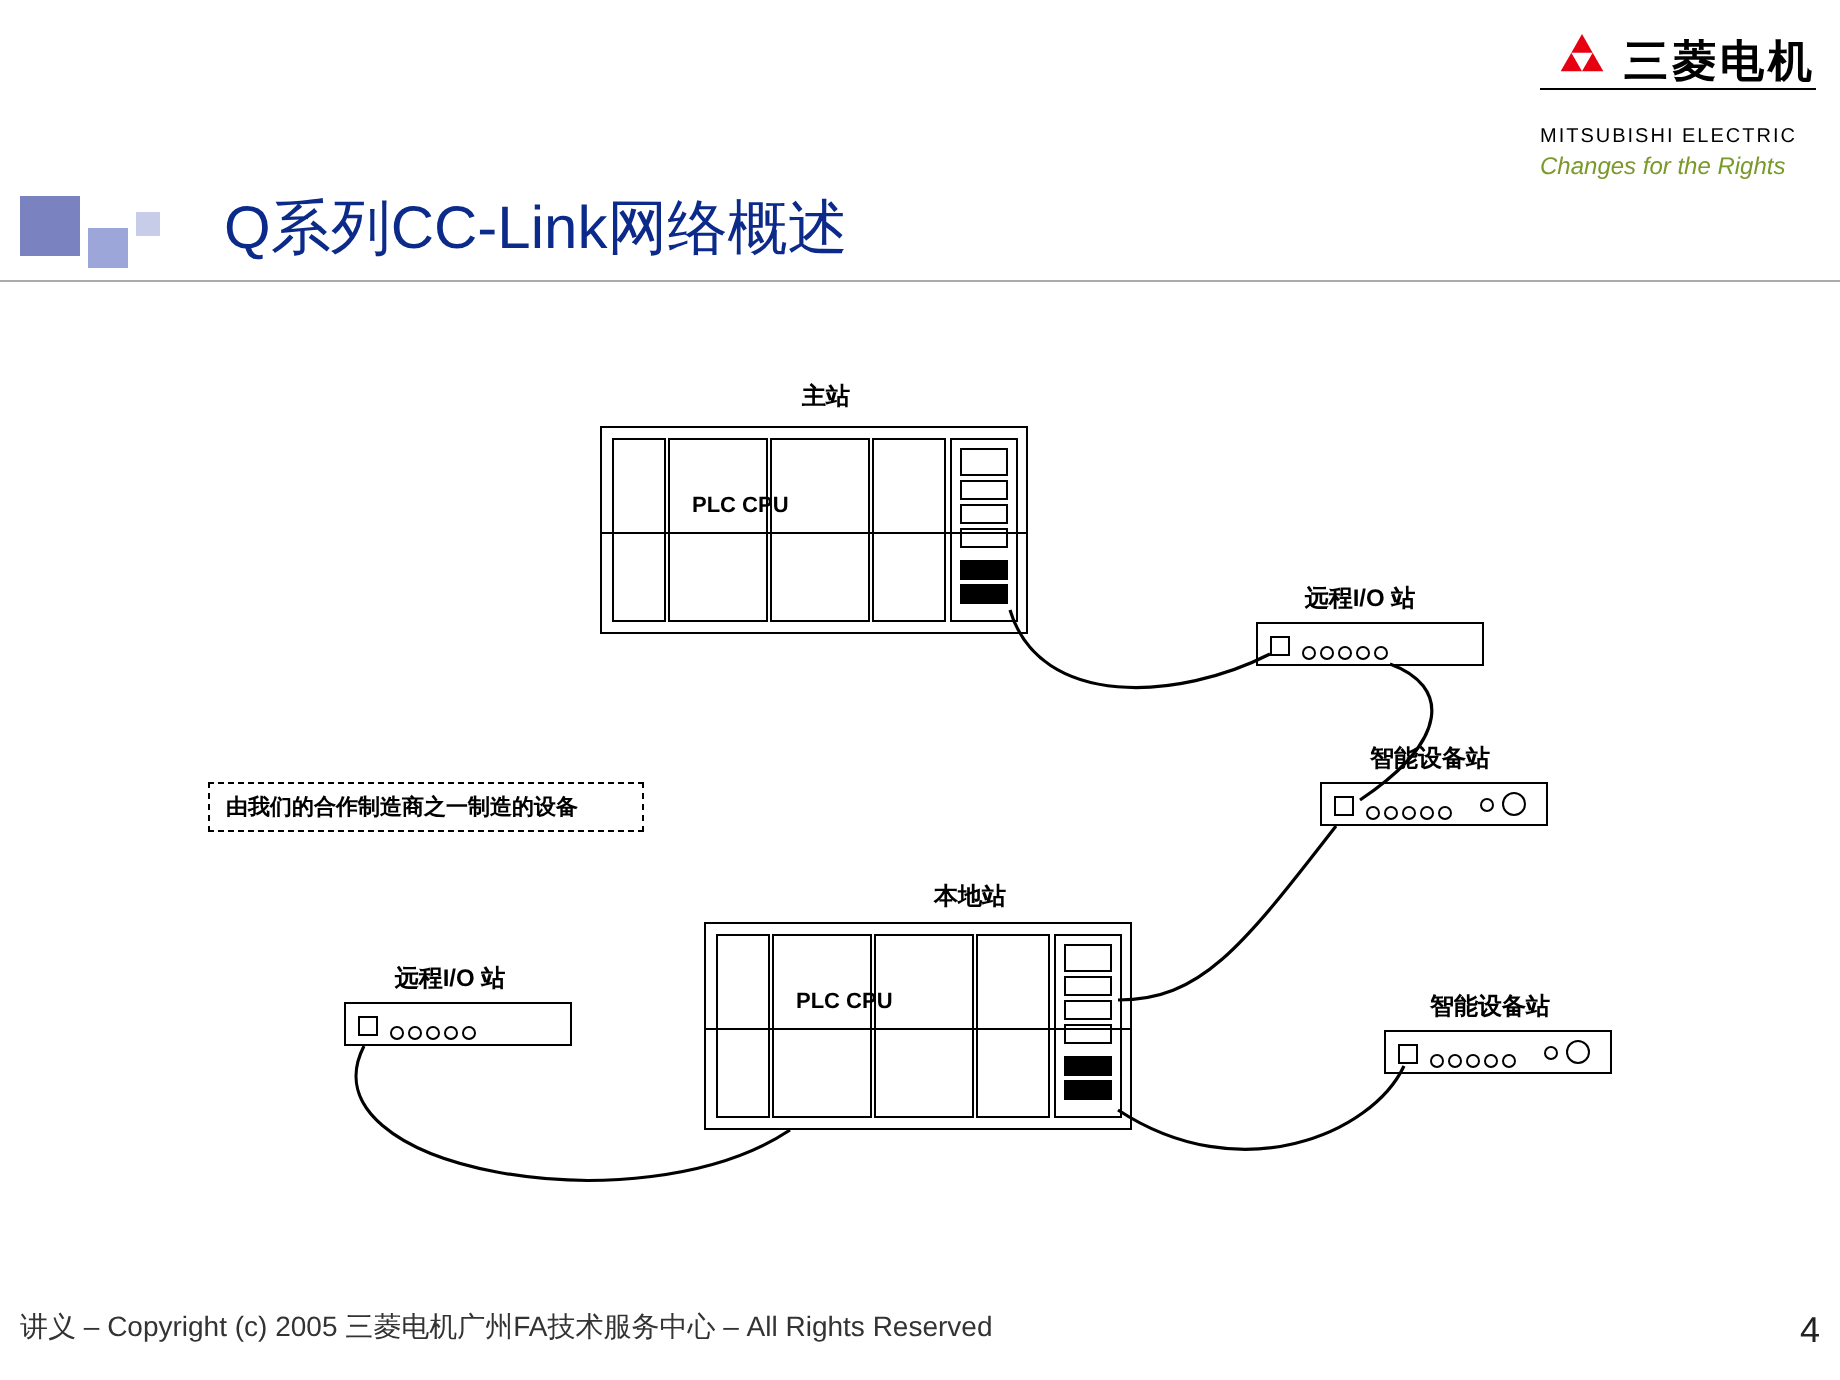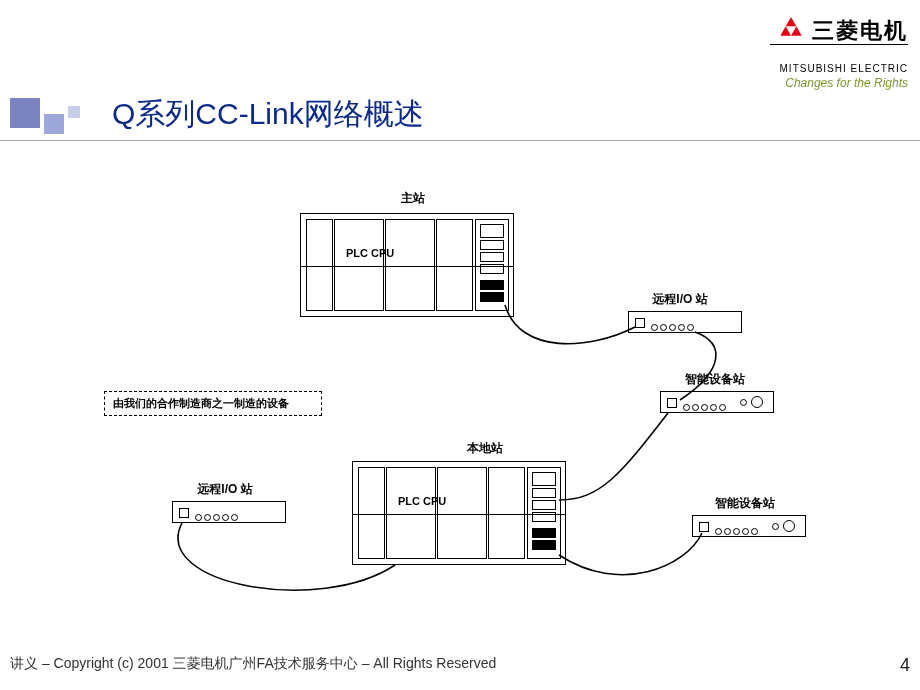--- a/index.html
+++ b/index.html
@@ -38,21 +38,20 @@
 }
 .title-rule {
   position: absolute;
   left: 0; right: 0; top: 140px;
   border-top: 1px solid #aaa;
 }
 
 .logo-area {
   position: absolute;
   top: 16px; right: 12px;
-  text-align: right;
 }
 .diamonds svg { width: 42px; height: 24px; }
 .cjk  { font-size: 22px; font-weight: 700; letter-spacing: 2px; }
 .eng  { font-size: 10px; margin-top: -2px; border-top: 1px solid #000; padding-top: 18px; letter-spacing: 1px; }
 .tagline { color: #7a992b; font-size: 12px; font-style: italic; margin-top: 2px; }
 .logo-top { display: flex; align-items: center; justify-content: flex-end; }
 
 .diagram {
   position: absolute;
   left: 90px; top: 185px;
@@ -268,15 +267,15 @@
     <div class="circles">
       <span class="c1"></span><span class="c1"></span><span class="c1"></span><span class="c1"></span><span class="c1"></span>
     </div>
   </div>
 
   <div class="note-box" style="left:14px;top:206px;width:200px">由我们的合作制造商之一制造的设备</div>
 
 </div>
 
 <div class="footer">
-  <span>讲义 – Copyright (c) 2001 三菱电机广州FA技术服务中心 – All Rights Reserved</span>
+  <span>讲义 – Copyright (c) 2005 三菱电机广州FA技术服务中心 – All Rights Reserved</span>
   <span class="page-num">4</span>
 </div>
 
 </body></html>

